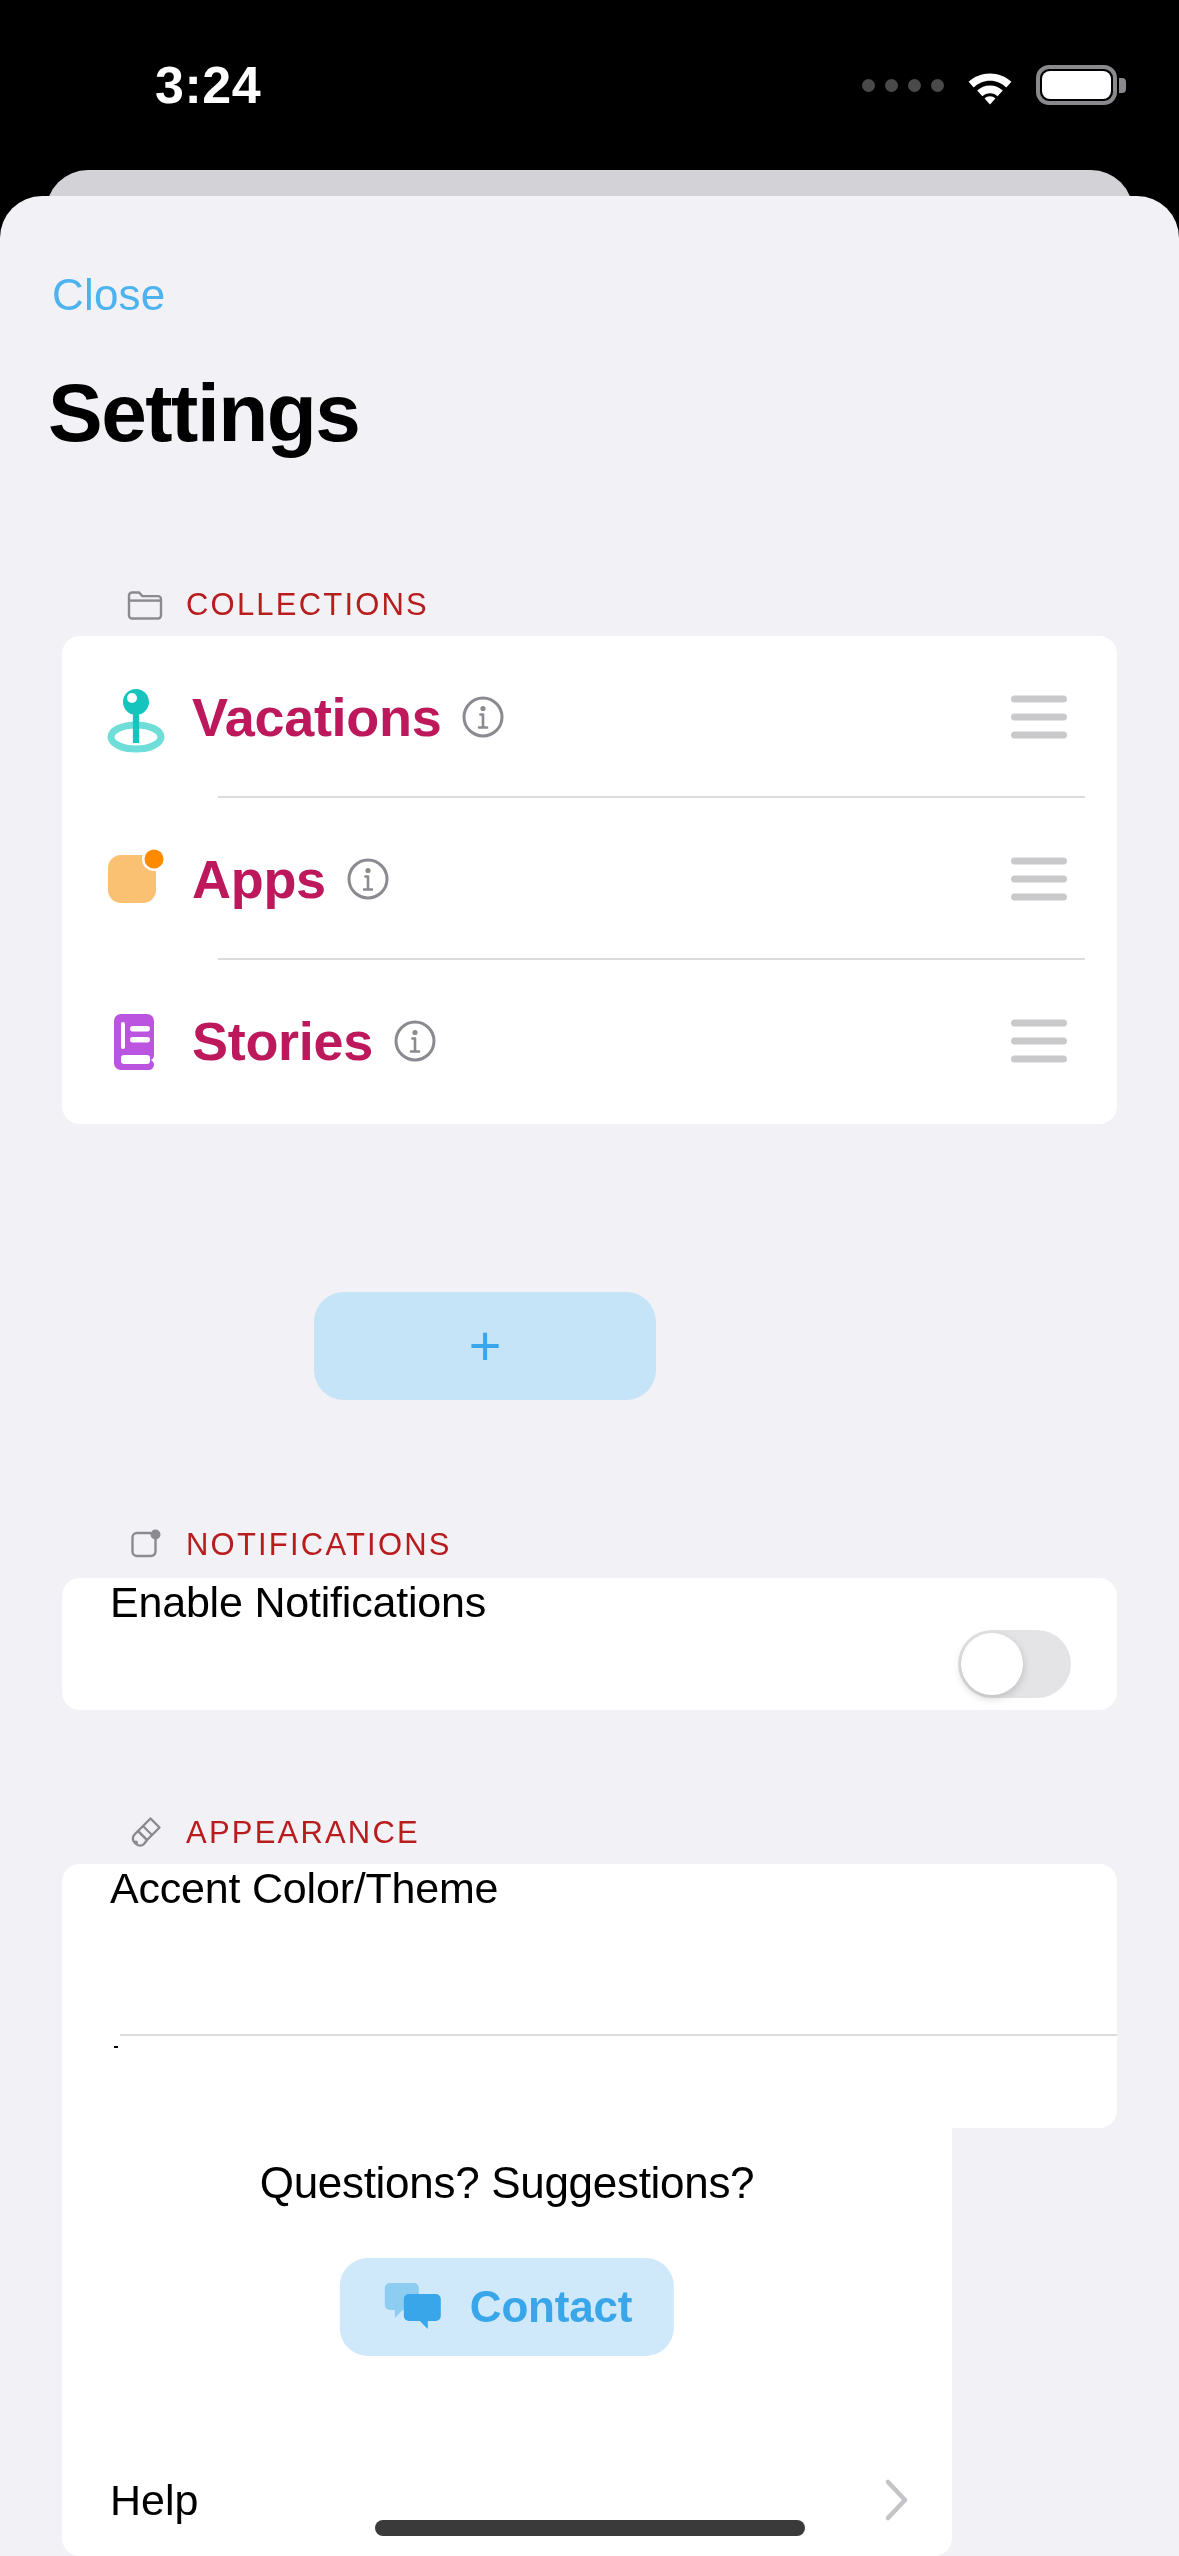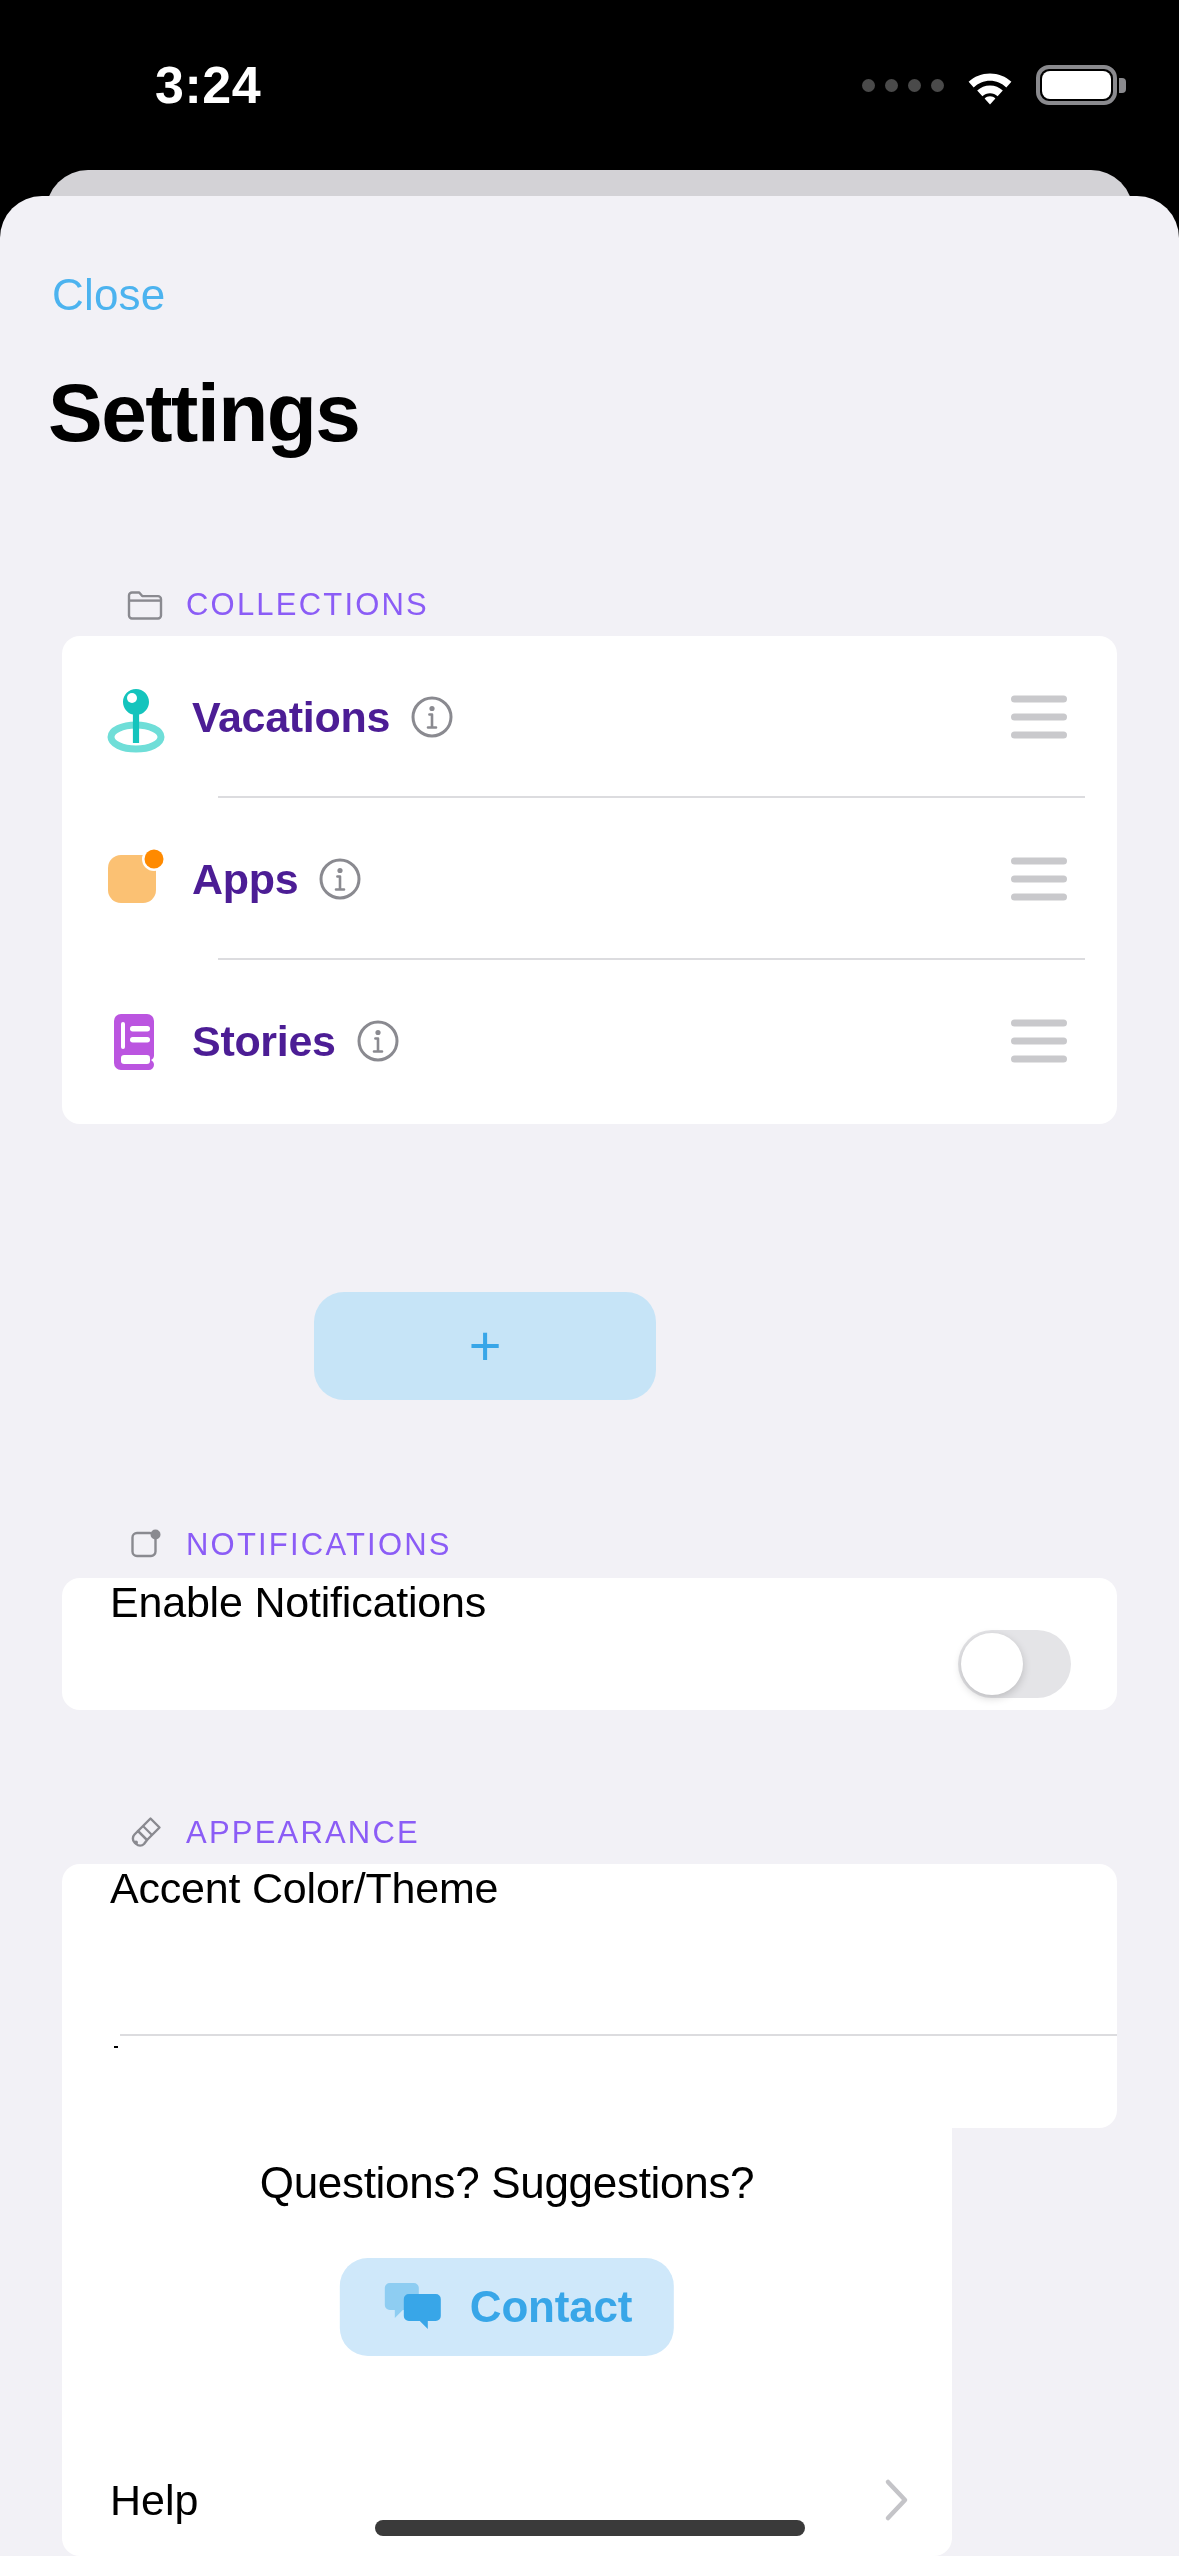--- a/index.html
+++ b/index.html
@@ -60,41 +60,41 @@
     font-family:"Liberation Sans", sans-serif;
   }
   .page-title{
     position:absolute; left:48px; top:170px;
     font-size:82px; font-weight:700; color:#000; letter-spacing:-1.5px;
   }
 
   
   .sec-head{
     position:absolute; display:flex; align-items:center; gap:22px;
-    color:#8b5cf6;
+    color:#b91c1c;
   }
   .sec-head .lbl{ font-size:31px; letter-spacing:2.2px; }
   .sec-ico{ width:38px; height:38px; display:block; }
 
   
   .card{
     position:absolute; left:62px; width:1055px;
     background:#fff; border-radius:18px;
   }
   .row{
     position:relative; display:flex; align-items:center;
     height:162px; padding:0 0 0 32px;
   }
   .divider{
     position:absolute; left:156px; right:32px; bottom:0;
     height:2px; background:#dcdcdf;
   }
   .coll-ico{ width:84px; height:84px; flex:0 0 84px; position:relative; margin-right:14px; }
   .coll-name{
-    font-size:43px; font-weight:700; color:#4c1d95; letter-spacing:-0.3px;
+    font-size:54px; font-weight:700; color:#be185d; letter-spacing:-0.3px;
   }
   .info-ico{ width:44px; height:44px; margin-left:20px; display:block; flex:0 0 44px; }
   .grip{
     position:absolute; right:50px; top:50%; transform:translateY(-50%);
     width:56px; display:flex; flex-direction:column; gap:11px;
   }
   .grip i{ display:block; height:7px; border-radius:4px; background:#c9c9cc; }
 
   
   .new-coll{

